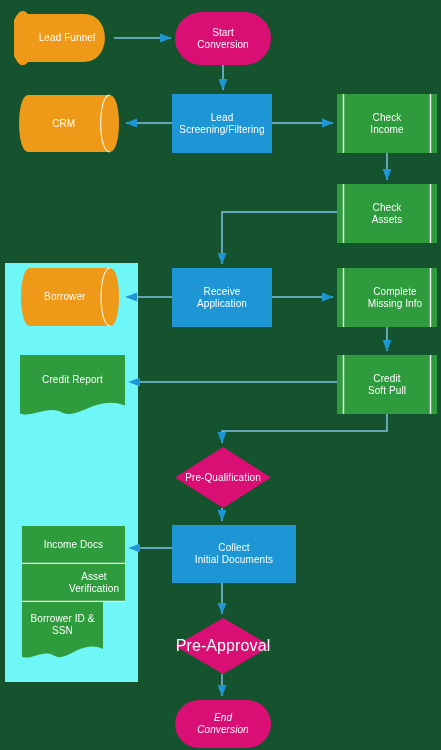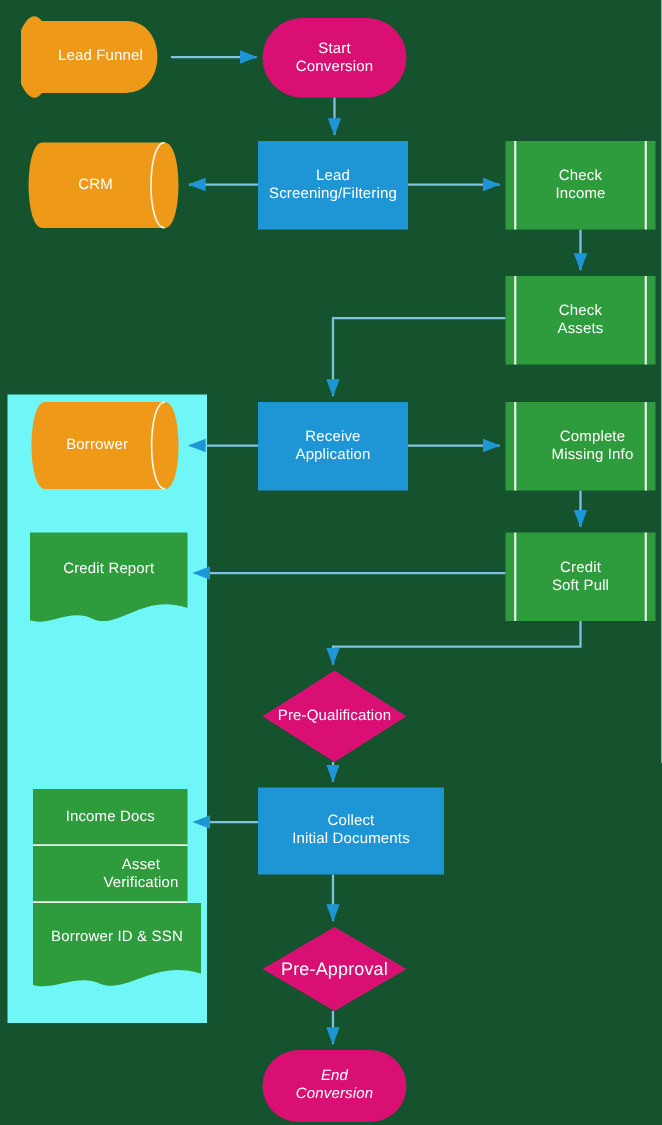--- a/index.html
+++ b/index.html
@@ -203,29 +203,29 @@
         <span class="lbl">Collect
 Initial Documents</span>
       </div>
       <div class="node" style="left: 22px; top: 564px; width: 103px; height: 38px; font-size: 10px; padding-left: 41px;">
         <svg class="shape" viewBox="0 0 103 38" preserveAspectRatio="none">
           <rect x="0" y="0" width="103" height="38" fill="#2e9b3c"></rect>
           <line x1="0" y1="37.4" x2="103" y2="37.4" stroke="#eaf4ea" stroke-width="1.2"></line>
         </svg>
         <span class="lbl">Asset Verification</span>
       </div>
-      <div class="node" style="left: 22px; top: 602px; width: 112px; height: 56px; font-size: 10px;">
+      <div class="node" style="left: 22px; top: 602px; width: 81px; height: 56px; font-size: 10px;">
         <svg class="shape" viewBox="0 0 103 56" preserveAspectRatio="none">
           <path d="M 0 0 L 103 0 L 103 47.04
        C 74.16 37.184 57.68000000000001 60.928 41.2 53.76
        C 26.78 46.592 12.36 58.688 0 54.656 Z" fill="#2e9b3c"></path>
         </svg>
         <span class="lbl" style="margin-bottom: 9.52px;">Borrower ID &amp; SSN</span>
       </div>
-      <div class="node" style="left: 175px; top: 618px; width: 96px; height: 56px; font-size: 12px;">
+      <div class="node" style="left: 175px; top: 618px; width: 96px; height: 56px; font-size: 16px;">
         <svg class="shape" viewBox="0 0 96 56" preserveAspectRatio="none">
           <polygon points="48,0 96,28 48,56 0,28" fill="#d90f73"></polygon>
         </svg>
         <span class="lbl" style="white-space: nowrap;">Pre-Approval</span>
       </div>
       <div class="node" style="left: 175px; top: 700px; width: 96px; height: 48px; font-size: 10px; font-style: italic;">
         <svg class="shape" viewBox="0 0 96 48" preserveAspectRatio="none">
           <rect x="0" y="0" width="96" height="48" rx="24" ry="24" fill="#d90f73"></rect>
         </svg>
         <span class="lbl">End

